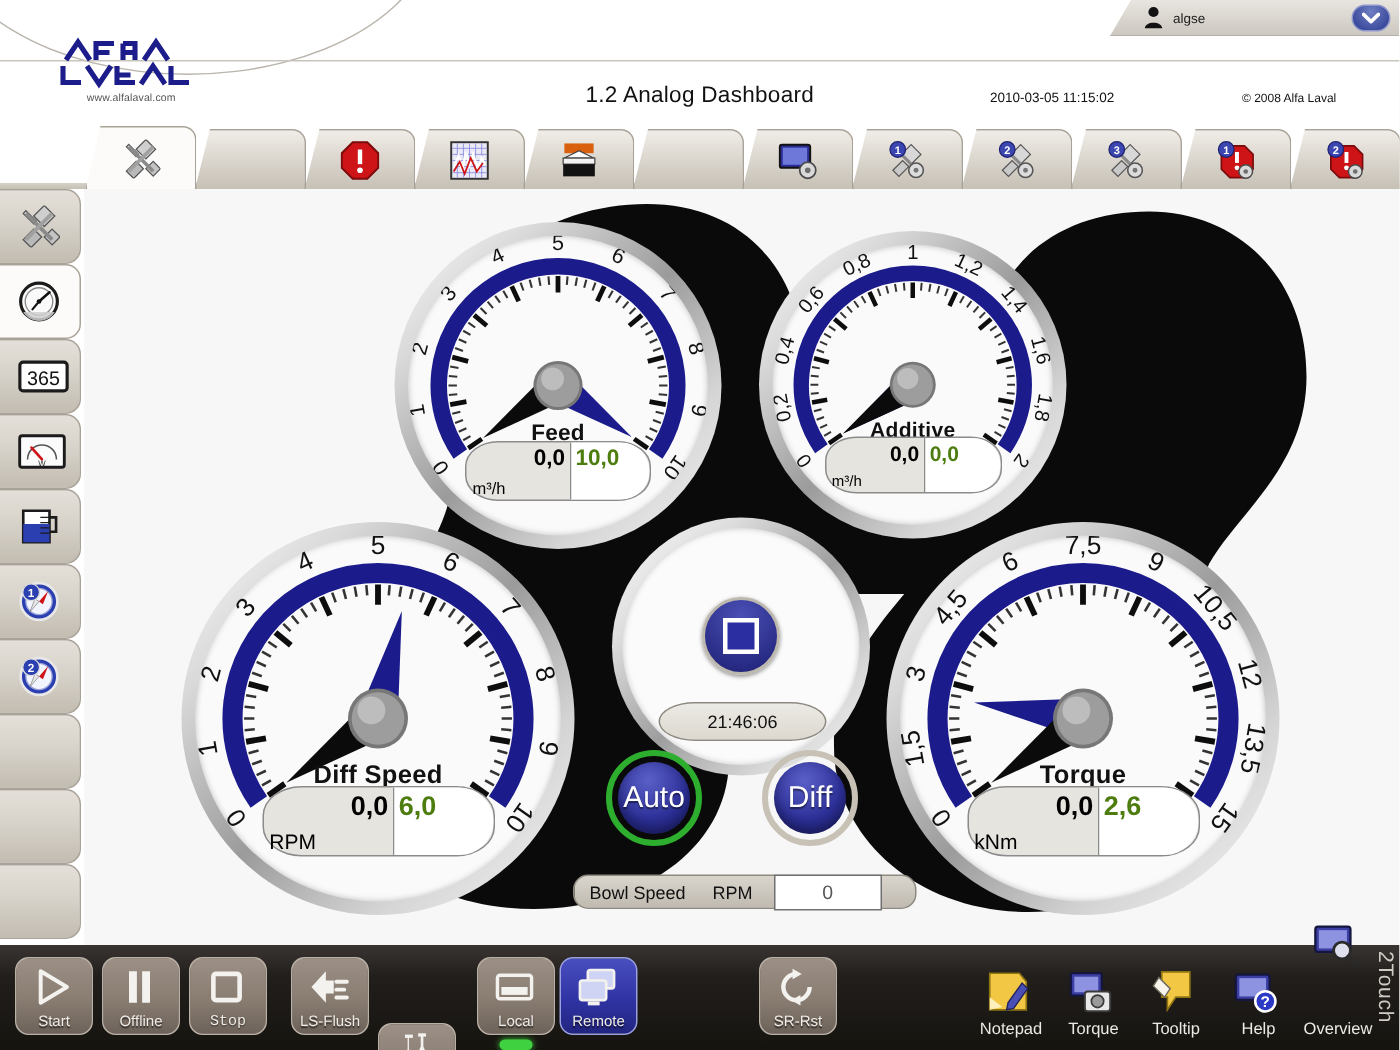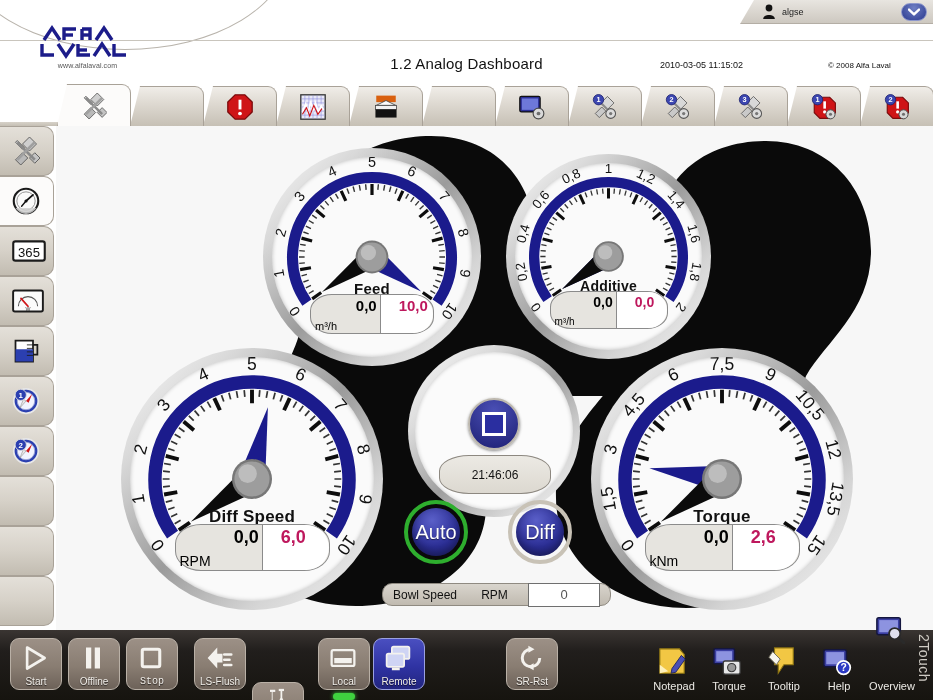--- a/index.html
+++ b/index.html
@@ -87,21 +87,21 @@
   .gauge svg { position:absolute; left:0; top:0; }
   .g-label { position:absolute; width:100%; text-align:center; font-weight:bold;
              color:#111; letter-spacing:.2px; }
   .readout { position:absolute; display:flex; align-items:stretch;
              background:#e6e4df; border:1px solid #8b8b8b; }
   .ro-left { flex:1; position:relative; }
   .ro-val { position:absolute; right:3px; top:2px; font-weight:bold; color:#000;}
   .ro-unit { position:absolute; left:4px; bottom:1px; color:#000;}
   .ro-right { background:#fff; border-left:1px solid #8b8b8b;
               display:flex; align-items:flex-start; justify-content:flex-start; }
-  .ro-sp { color:#be185d; font-weight:bold; padding:2px 0 0 18px; }
+  .ro-sp { color:#4d7c0f; font-weight:bold; padding:2px 0 0 3px; }
 
   
   #center { position:absolute; border-radius:50%;
             background:linear-gradient(135deg,#fefefe 0%,#dcdcdc 25%,#9e9e9e 52%,#d8d8d8 78%,#f7f7f7 100%);
             padding:7px; }
   #center-inner { width:100%; height:100%; border-radius:50%;
                   background:#fbfbfb; position:relative;
                   box-shadow: inset 0 0 4px rgba(0,0,0,.22); }
   #status-pill { position:absolute; left:12px; top:14px; width:136px; height:34px;
                  border-radius:40px/22px;
@@ -109,21 +109,21 @@
                  border:1px solid #8d8880;
                  display:flex; align-items:center; justify-content:center;
                  font-size:12px; color:#111; }
   #stop-btn { position:absolute; left:50%; top:46px; transform:translateX(-50%);
               width:52px; height:52px; border-radius:50%;
               background:radial-gradient(circle at 50% 22%, #4a4fb5, #1d1f73);
               border:2px solid #bdb8ae;
               box-shadow:0 1px 3px rgba(0,0,0,.45);
               display:flex; align-items:center; justify-content:center; }
   #stop-glyph { width:24px; height:24px; background:#2a2ea0; border:3px solid #fff; }
-  #timer-pill { position:absolute; left:24px; bottom:16px; width:112px; height:39px;
+  #timer-pill { position:absolute; left:24px; bottom:16px; width:112px; height:26px;
                 border-radius:30px/16px;
                 background:linear-gradient(#eceae4,#dcd8d0);
                 border:1px solid #8d8880;
                 display:flex; align-items:center; justify-content:center;
                 font-size:12px; color:#111; }
 
   
   .round-btn { position:absolute; width:64px; height:64px; border-radius:50%;
                display:flex; align-items:center; justify-content:center;
                font-size:20px; color:#fff; text-shadow:0 1px 1px rgba(0,0,0,.5); }
@@ -757,21 +757,21 @@
       </div>
     </div>
     <div class="round-btn" id="btn-auto" style="left: 348px; top: 374px; border-color: rgb(46, 174, 46);">
       <div class="rb-face"></div>
       <span class="rb-txt">Auto</span>
     </div>
     <div class="round-btn" id="btn-diff" style="left: 452px; top: 374px; border-color: rgb(200, 194, 182);">
       <div class="rb-face"></div>
       <span class="rb-txt">Diff</span>
     </div>
-    <div id="bowl" style="left: 326px; top: 457px; width: 229px; height: 23px; justify-content: space-between;">
+    <div id="bowl" style="left: 326px; top: 457px; width: 229px; height: 23px;">
       <span id="bowl-label">Bowl Speed</span>
       <span id="bowl-unit">RPM</span>
       <span id="bowl-field">0</span>
     </div>
   </div>
 
 <div id="bottombar">
     <div class="bbtn" style="left: 10px;">
       <span class="bbtn-ico"><svg width="28" height="28" viewBox="0 0 32 32">
           <path d="M7,4 L27,16 L7,28 Z" fill="none" stroke="#f4f2ee" stroke-width="3" stroke-linejoin="round"></path>

